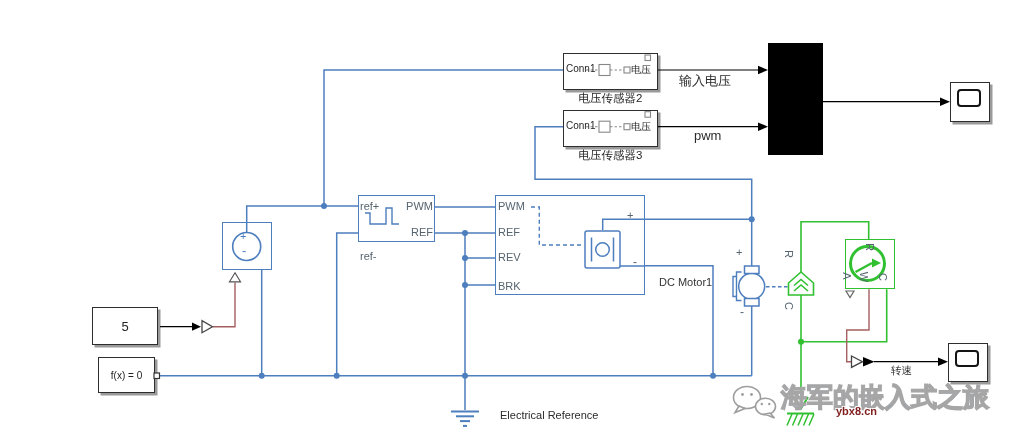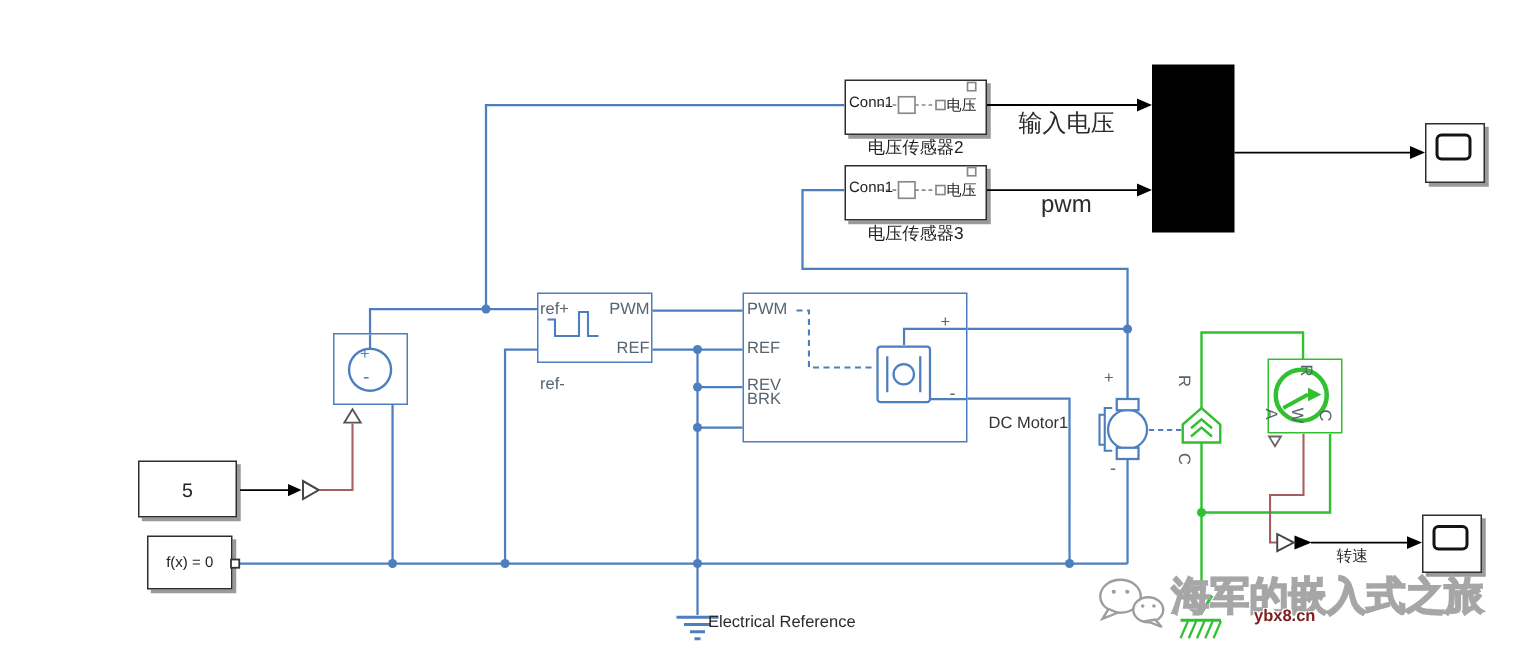--- a/index.html
+++ b/index.html
@@ -6,21 +6,21 @@
   #canvas{position:relative;width:1017px;height:441px;background:#ffffff;overflow:hidden;
           font-family:"Liberation Sans", sans-serif;}
   .blk{position:absolute;background:#fff;box-sizing:border-box;z-index:1;}
   .blue-border{border:1.6px solid #4d7ebe;}
   .dark-border{border:1.6px solid #2e2e2e;box-shadow:2.5px 2.5px 0 0 #9a9a9a;}
   .green-border{border:1.6px solid #30c030;}
   svg.layer{position:absolute;left:0;top:0;z-index:2;pointer-events:none;}
   .lbl{position:absolute;color:#333;white-space:nowrap;z-index:3;}
   .port{font-size:11px;color:#56646f;}
   .rot{transform:rotate(90deg);transform-origin:center;width:12px;height:12px;text-align:center;}
-  .cjk{font-size:16px;color:#2b2b2b;}
+  .cjk{font-size:13px;color:#2b2b2b;}
   .name{font-size:11.5px;color:#1f1f1f;text-align:center;}
   .center-text{display:flex;align-items:center;justify-content:center;}
   .mux{background:#000;border:none;}
   .screen{position:absolute;box-sizing:border-box;border:2.5px solid #141414;border-radius:4px;background:#fff;z-index:3;}
   .wm{position:absolute;z-index:6;font-weight:700;}
   .wm-title{font-size:26px;color:#3b82f6;-webkit-text-stroke:1.2px #a6a6a6;text-shadow:0 0 1px #b5b5b5;letter-spacing:0px;}
   .wm-site{font-size:11px;font-weight:700;color:#7f1d1d;text-shadow:1px 1px 0 #fff,-1px -1px 0 #fff,1px -1px 0 #fff,-1px 1px 0 #fff;}
 </style>
 </head>
 <body>
@@ -200,21 +200,21 @@
   </svg>
 
   <div class="lbl port" style="left:360px;top:200px;">ref+</div>
   <div class="lbl port" style="left:360px;top:226px;margin-top:24px;">ref-</div>
   <div class="lbl port" style="left:396px;top:200px;width:37px;text-align:right;">PWM</div>
   <div class="lbl port" style="left:402px;top:226px;width:31px;text-align:right;">REF</div>
 
   <div class="lbl port" style="left:498px;top:200px;">PWM</div>
   <div class="lbl port" style="left:498px;top:226px;">REF</div>
   <div class="lbl port" style="left:498px;top:251px;">REV</div>
-  <div class="lbl port" style="left:498px;top:260px;">BRK</div>
+  <div class="lbl port" style="left:498px;top:280px;">BRK</div>
   <div class="lbl port" style="left:627px;top:209px;font-size:11px;">+</div>
   <div class="lbl port" style="left:633px;top:255px;font-size:12px;">-</div>
 
   <div class="lbl" style="left:240px;top:230px;font-size:11px;color:#4d7ebe;">+</div>
   <div class="lbl" style="left:242px;top:243px;font-size:13px;color:#4d7ebe;">-</div>
 
   <div class="lbl port" style="left:736px;top:246px;font-size:11px;">+</div>
   <div class="lbl port" style="left:740px;top:305px;font-size:12px;">-</div>
   <div class="lbl" style="left:659px;top:276px;font-size:11px;color:#333;">DC Motor1</div>
 
@@ -230,18 +230,18 @@
   <div class="lbl name" style="left:555px;top:91px;width:111px;">电压传感器2</div>
 
   <div class="lbl" style="left:566px;top:120px;font-size:10px;color:#1f1f1f;">Conn1</div>
   <div class="lbl" style="left:631px;top:119.5px;font-size:10px;color:#1f1f1f;">电压</div>
   <div class="lbl name" style="left:555px;top:148px;width:111px;">电压传感器3</div>
 
   <div class="lbl cjk" style="left:679px;top:72px;">输入电压</div>
   <div class="lbl cjk" style="left:694px;top:128px;">pwm</div>
   <div class="lbl cjk" style="left:891px;top:364px;font-size:10.5px;">转速</div>
 
-  <div class="lbl" style="left:472px;top:409px;font-size:11px;color:#2b2b2b;">Electrical Reference</div>
+  <div class="lbl" style="left:500px;top:409px;font-size:11px;color:#2b2b2b;">Electrical Reference</div>
 
   <div class="wm wm-title" style="left:781px;top:380px;">海军的嵌入式之旅</div>
   <div class="wm wm-site" style="left:836px;top:405px;">ybx8.cn</div>
 
 </div>
 
 </body></html>

